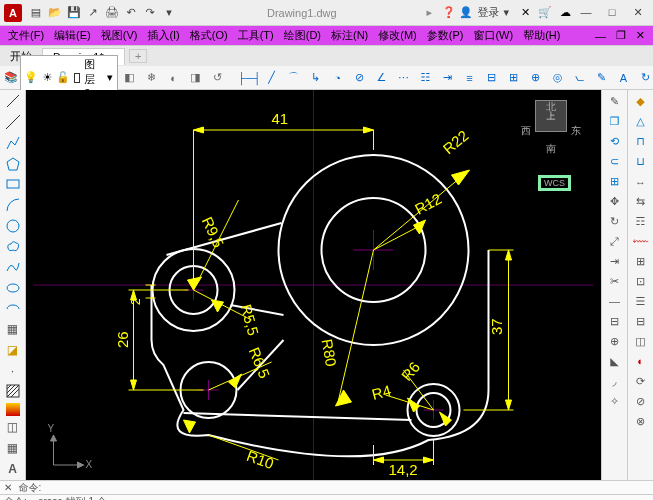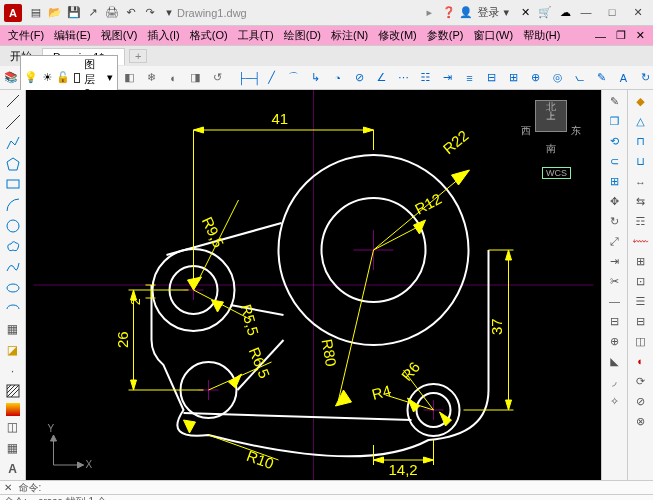--- a/index.html
+++ b/index.html
@@ -1,26 +1,26 @@
 <!DOCTYPE html>
 <html><head>
 <meta charset="utf-8">
 <style>
 * { box-sizing: border-box; margin: 0; padding: 0; font-family: "Microsoft YaHei", sans-serif; }
 html, body { width: 653px; height: 500px; overflow: hidden; background: #f0f0f0; }
 .titlebar { height: 26px; background: #eee; display: flex; align-items: center; padding: 0 4px; font-size: 11px; border-bottom: 1px solid #ccc; }
 .titlebar .logo { width: 18px; height: 18px; background: #b00; color: #fff; display: flex; align-items: center; justify-content: center; font-weight: bold; border-radius: 2px; margin-right: 6px; }
 .titlebar .qat { display: flex; gap: 3px; }
 .titlebar .qat span { width: 16px; height: 16px; display: flex; align-items: center; justify-content: center; color: #444; font-size: 11px; }
-.titlebar .doc { flex: 1; color: #888; font-size: 11px; }
+.titlebar .doc { flex: 1; text-align: center; color: #888; font-size: 11px; }
 .titlebar .search { width: 100px; height: 16px; border: 1px solid #ccc; font-size: 10px; padding: 0 4px; color: #888; background: #fff; }
 .titlebar .acct { margin: 0 8px; color: #444; font-size: 11px; display: flex; align-items: center; gap: 4px; }
 .titlebar .winbtns { display: flex; gap: 4px; color: #444; }
 .titlebar .winbtns span { width: 22px; text-align: center; font-size: 11px; }
-.menubar { height: 20px; display: flex; align-items: center; padding: 0 4px; font-size: 11px; gap: 2px; background: #f9a8d4; border-bottom: 1px solid #ccc; }
+.menubar { height: 20px; display: flex; align-items: center; padding: 0 4px; font-size: 11px; gap: 2px; background: #d946ef; border-bottom: 1px solid #ccc; }
 .menubar span { padding: 0 4px; }
 .doctabs { height: 20px; display: flex; align-items: center; background: #e8e8e8; font-size: 11px; }
 .doctabs .tab { padding: 2px 10px; background: #fff; border: 1px solid #ccc; border-bottom: none; display: flex; align-items: center; gap: 4px; }
 .doctabs .start { padding: 2px 10px; }
 .doctabs .add { width: 18px; text-align: center; color: #888; border: 1px solid #ccc; margin-left: 4px; }
 .layerbar { height: 24px; display: flex; align-items: center; background: #f5f5f5; padding: 0 4px; gap: 2px; border-bottom: 1px solid #ccc; font-size: 11px; }
 .layerbar .layerbox { display: flex; align-items: center; border: 1px solid #aaa; padding: 1px 4px; gap: 4px; background: #fff; width: 150px; }
 .layerbar .layerbox .sw { width: 10px; height: 10px; background: #fff; border: 1px solid #333; }
 .layerbar .icons { display: flex; gap: 2px; }
 .layerbar .icons span, .layerbar > span.ic { width: 20px; height: 20px; display: flex; align-items: center; justify-content: center; color: #666; }
@@ -41,21 +41,21 @@
 .righttool2 span { height: 18px; display: flex; align-items: center; justify-content: center; font-size: 11px; color: #555; }
 
 .cmdline { height: 20px; background: #fff; border-top: 1px solid #ccc; font-size: 10px; padding: 0 4px; display: flex; align-items: center; color: #333; }
 
 .viewcube { position: absolute; top: 10px; right: 20px; width: 60px; height: 70px; color: #aaa; font-size: 10px; text-align: center; }
 .viewcube .cube { width: 32px; height: 32px; background: #444; margin: 0 auto; border: 1px solid #888; display: flex; align-items: center; justify-content: center; font-size: 9px; color: #ccc; }
 .viewcube .n { position: absolute; top: 0; left: 50%; transform: translateX(-50%); }
 .viewcube .s { position: absolute; bottom: 14px; left: 50%; transform: translateX(-50%); }
 .viewcube .e { position: absolute; right: 0; top: 24px; }
 .viewcube .w { position: absolute; left: 0; top: 24px; }
-.wcs { position: absolute; top: 77px; right: 30px; font-size: 9px; color: #aaa; border: 1px solid #86efac; padding: 0 3px; }
+.wcs { position: absolute; top: 85px; right: 30px; font-size: 9px; color: #aaa; border: 3px solid #86efac; padding: 0 3px; }
 </style>
 </head>
 <body>
 
 <div class="titlebar">
   <div class="logo">A</div>
   <div class="qat">
     <span>▤</span>
     <span>📂</span>
     <span>💾</span>

